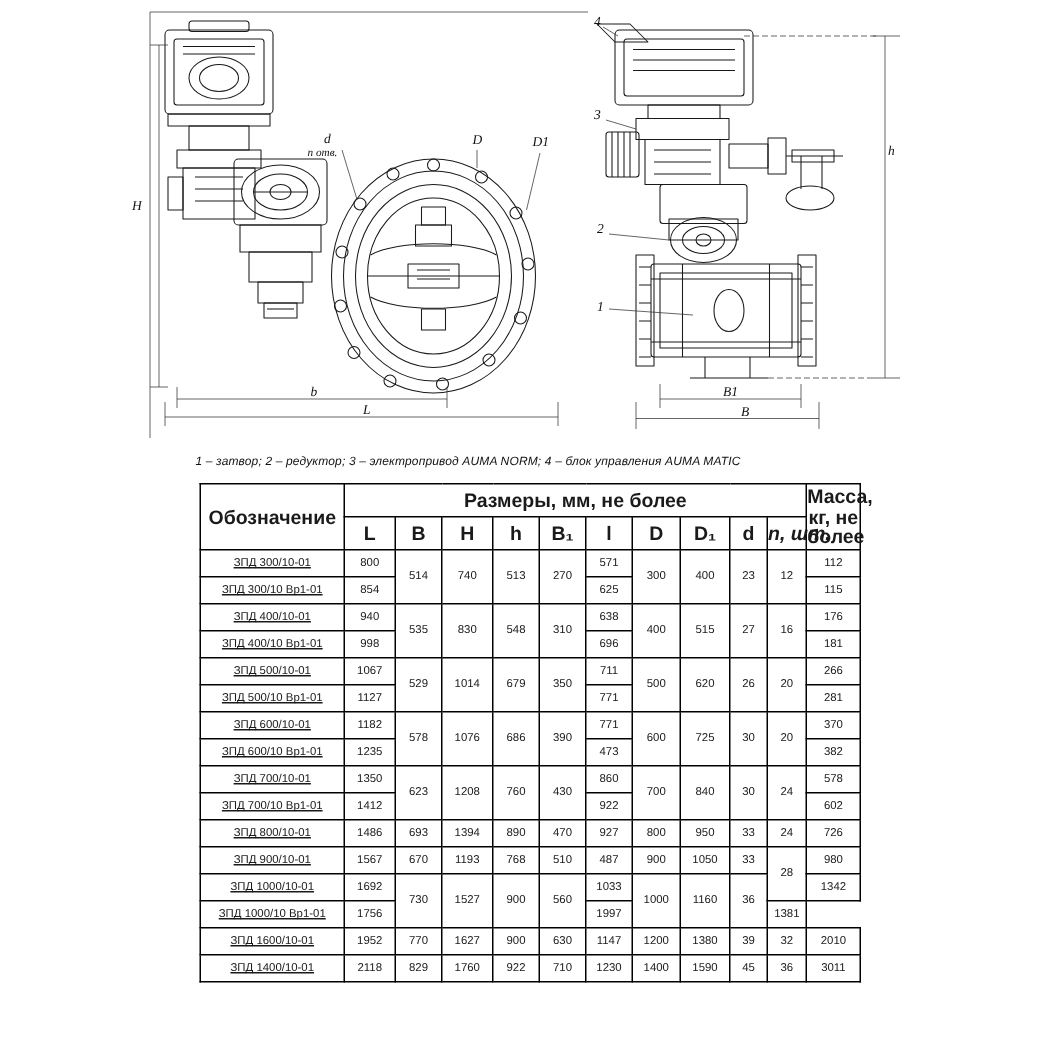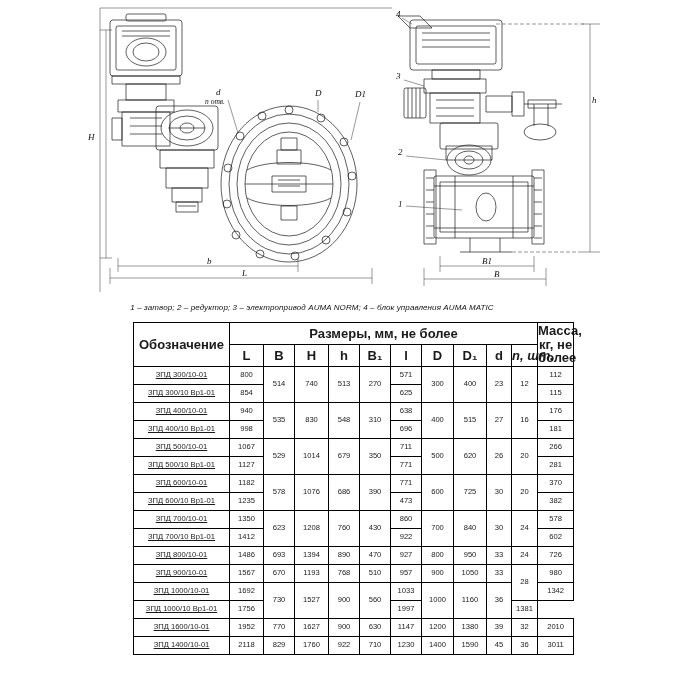--- a/index.html
+++ b/index.html
@@ -398,21 +398,21 @@
         <td>726</td>
       </tr>
 
       <tr>
         <td class="desig">ЗПД 900/10-01</td>
         <td>1567</td>
         <td>670</td>
         <td>1193</td>
         <td>768</td>
         <td>510</td>
-        <td>957</td>
+        <td>487</td>
         <td>900</td>
         <td>1050</td>
         <td>33</td>
         <td rowspan="2">28</td>
         <td>980</td>
       </tr>
 
       <tr>
         <td class="desig">ЗПД 1000/10-01</td>
         <td>1692</td>

